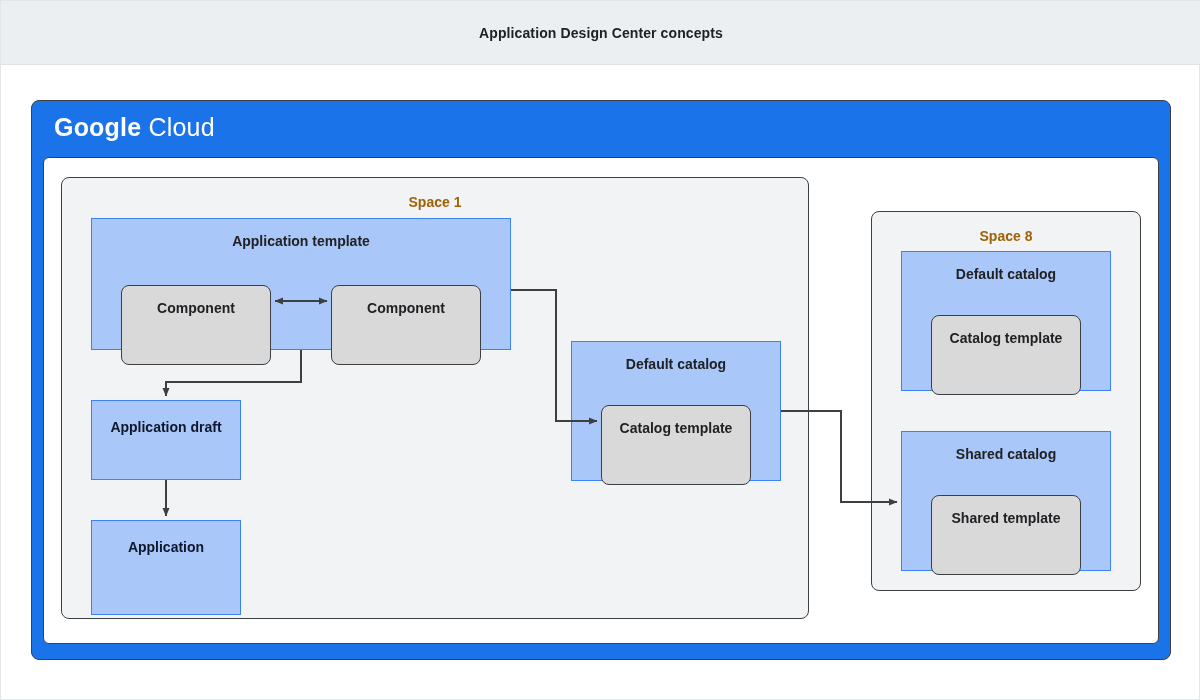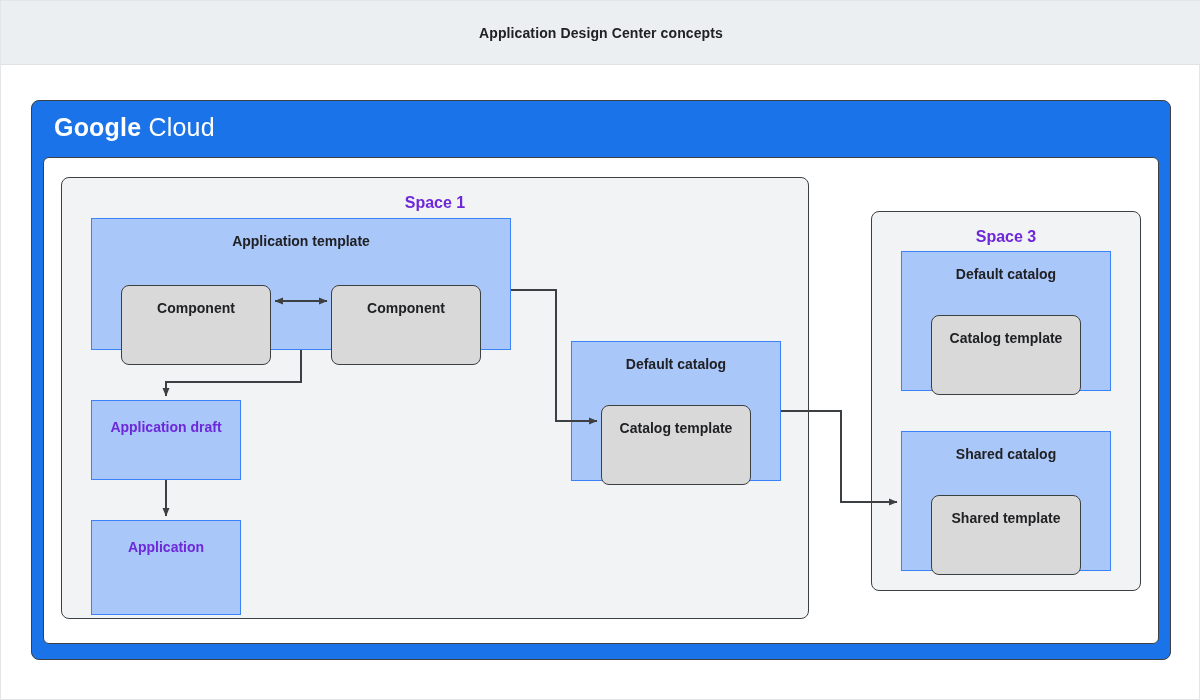--- a/index.html
+++ b/index.html
@@ -82,23 +82,23 @@
   .space-box {
     background: #f1f3f4;
     border: 1px solid #3c4043;
     border-radius: 8px;
   }
   .space-label {
     position: absolute;
     top: 16px;
     left: 0; right: 0;
     text-align: center;
-    font-size: 16px;
-    font-weight: bold;
-    color: #6d28d9;
+    font-size: 14px;
+    font-weight: bold;
+    color: #a16207;
   }
   #space1-box { left: 60px; top: 112px; width: 748px; height: 442px; }
   #space2-box { left: 870px; top: 146px; width: 270px; height: 380px; }
 
   
   .blue-box {
     background: #aac7fa;
     border: 1px solid #3b82f6;
     border-radius: 0;
     padding-left: 7px;
@@ -129,21 +129,21 @@
     color: #202124;
   }
   
   .node-label {
     position: absolute;
     top: 18px;
     left: 0; right: 0;
     text-align: center;
     font-size: 14px;
     font-weight: bold;
-    color: #6d28d9;
+    color: #0f172a;
   }
 
   
   #app-template-box   { left: 90px;  top: 153px; width: 420px; height: 132px; }
   #component-1-box    { left: 120px; top: 196px; width: 150px; height: 80px; }
   #component-2-box    { left: 330px; top: 196px; width: 150px; height: 80px; }
   #app-draft-box      { left: 90px;  top: 335px; width: 150px; height: 80px; }
   #application-box    { left: 90px;  top: 455px; width: 150px; height: 95px; }
   #default-catalog-1  { left: 570px; top: 276px; width: 210px; height: 140px; }
   #catalog-template-1 { left: 600px; top: 316px; width: 150px; height: 80px; }
@@ -207,21 +207,21 @@
 
     <div id="default-catalog-1" class="abs blue-box">
       <div class="blue-label">Default catalog</div>
     </div>
 
     <div id="catalog-template-1" class="abs grey-box">
       <div class="grey-label">Catalog template</div>
     </div>
 
     <div id="space2-box" class="abs space-box">
-      <div class="space-label">Space 3</div>
+      <div class="space-label">Space 8</div>
     </div>
 
     <div id="default-catalog-2" class="abs blue-box">
       <div class="blue-label">Default catalog</div>
     </div>
 
     <div id="catalog-template-2" class="abs grey-box">
       <div class="grey-label">Catalog template</div>
     </div>
 

